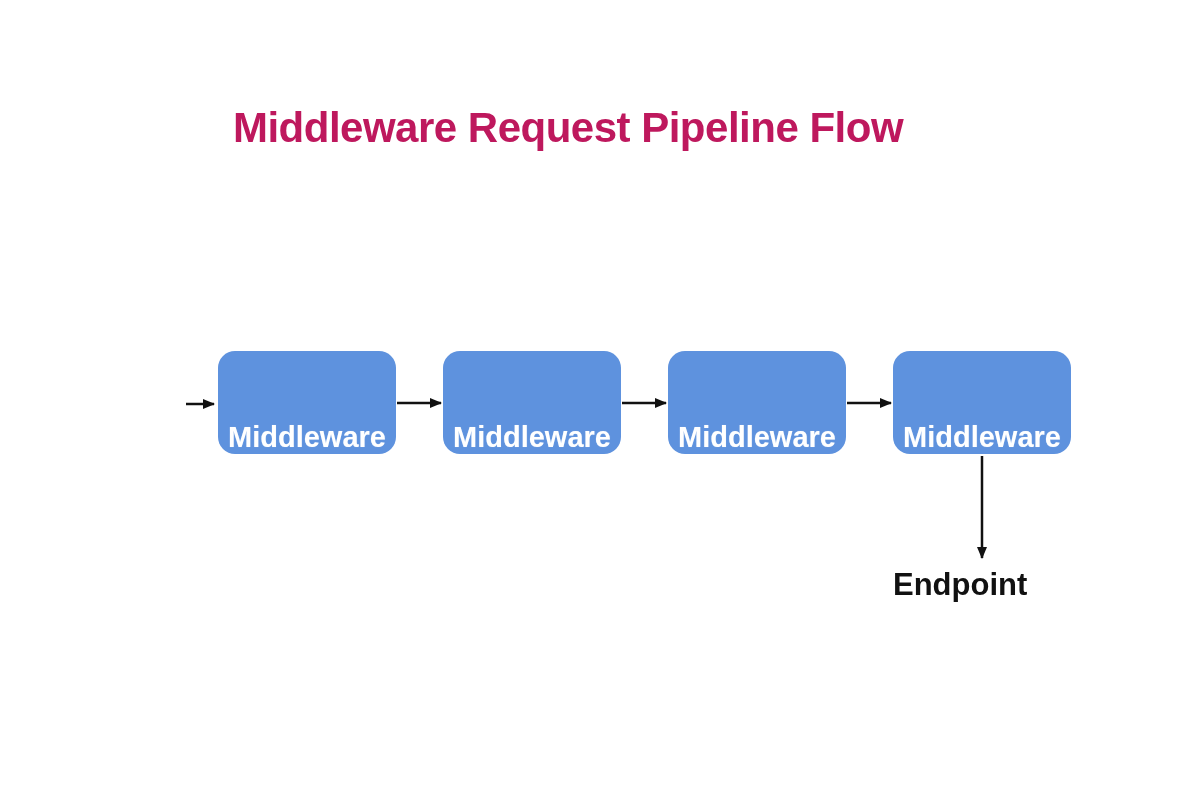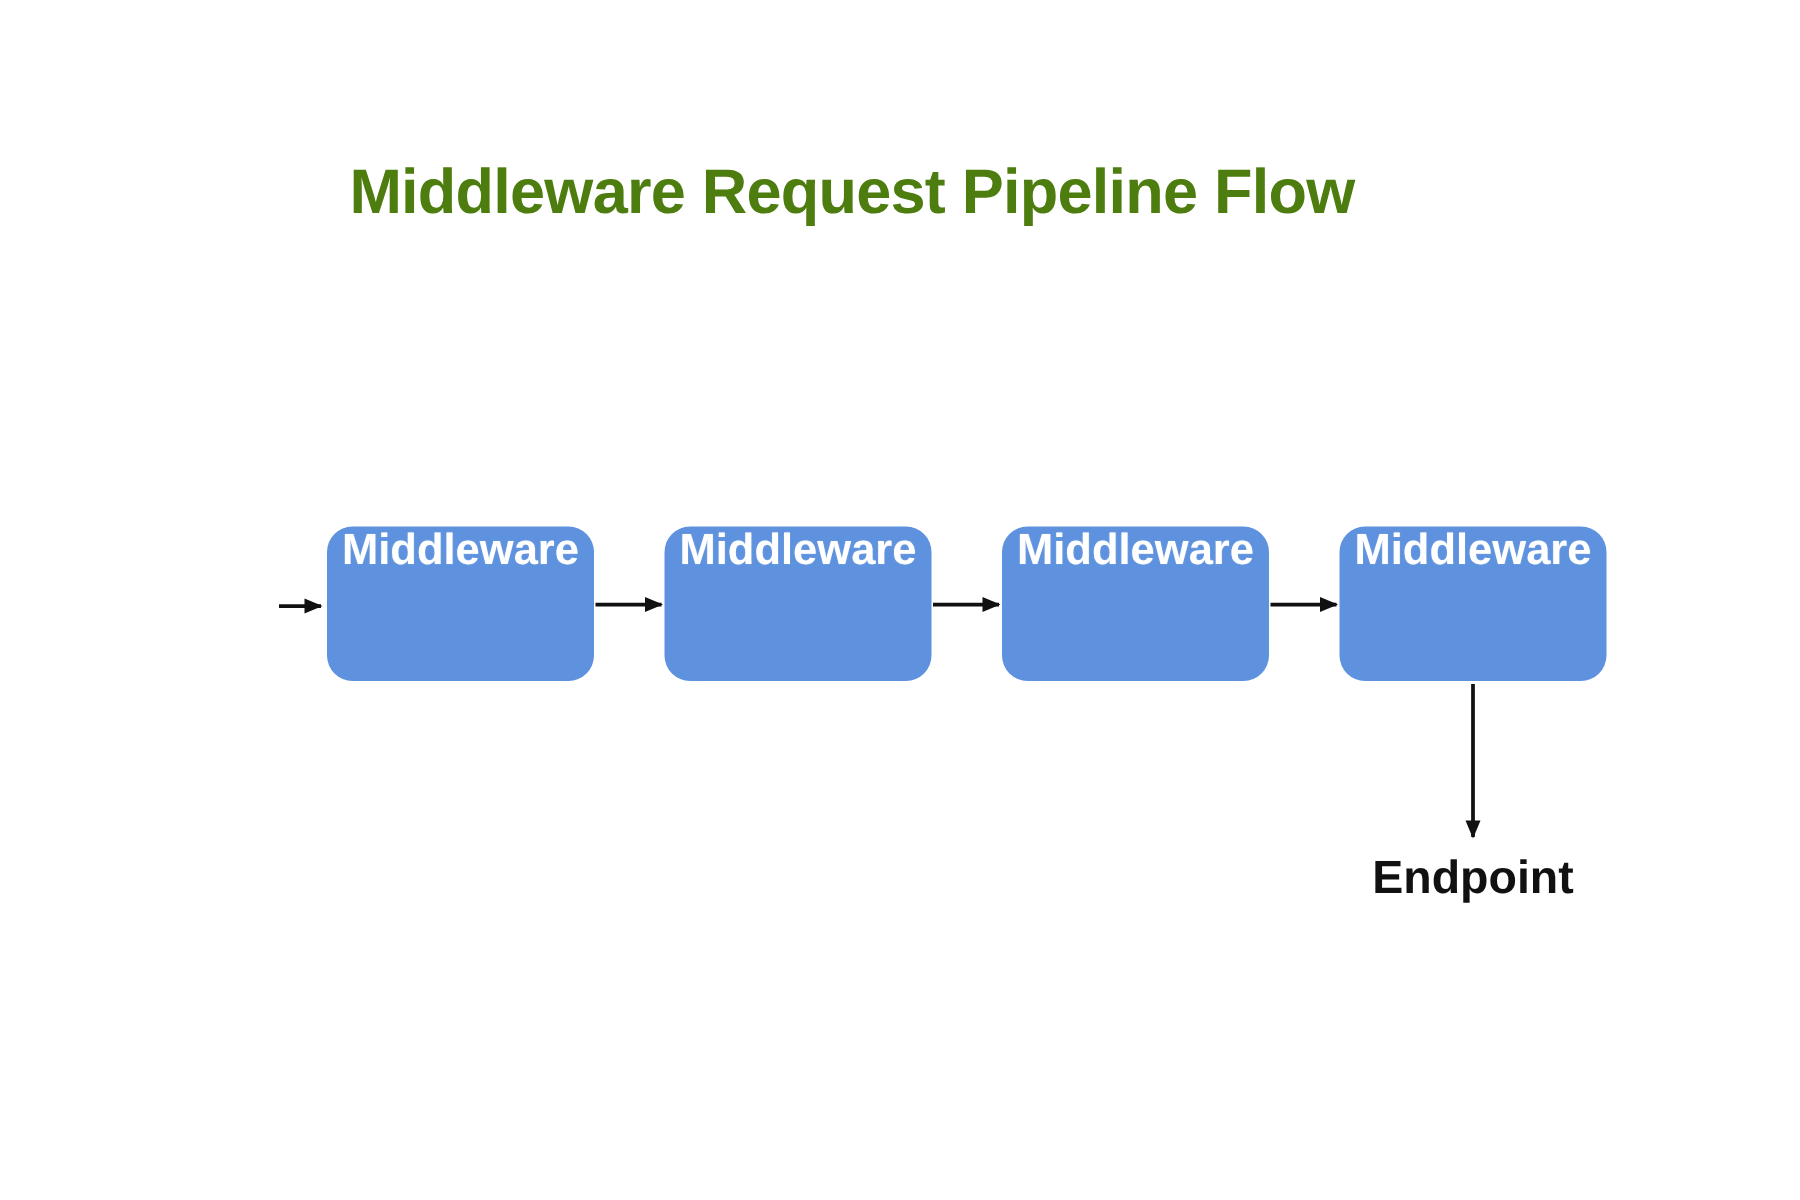--- a/index.html
+++ b/index.html
@@ -17,32 +17,32 @@
   }
   .title {
     position: absolute;
     left: 0;
     top: 104px;
     width: 1136px;
     text-align: center;
     font-size: 42px;
     font-weight: 700;
     letter-spacing: -0.5px;
-    color: #4d7c0f;
+    color: #be185d;
     white-space: nowrap;
   }
   .node {
     position: absolute;
     top: 351px;
     width: 178px;
     height: 103px;
     background: #5E92DE;
     border-radius: 17px;
     display: flex;
-    align-items: flex-start;
+    align-items: flex-end;
     justify-content: center;
     color: #ffffff;
     font-size: 29px;
     font-weight: 600;
     text-shadow: 0 0 1px rgba(255,255,255,0.35);
   }
   .node-1 { left: 218px; }
   .node-2 { left: 443px; }
   .node-3 { left: 668px; }
   .node-4 { left: 893px; }
@@ -53,21 +53,20 @@
     font-size: 31px;
     font-weight: 600;
     color: #111111;
     white-space: nowrap;
   }
   .endpoint-label {
     position: absolute;
     left: 893px;
     top: 567px;
     width: 178px;
-    text-align: center;
     font-size: 31px;
     font-weight: 600;
     color: #111111;
     white-space: nowrap;
   }
   .arrows-layer {
     position: absolute;
     left: 0;
     top: 0;
     width: 1200px;

